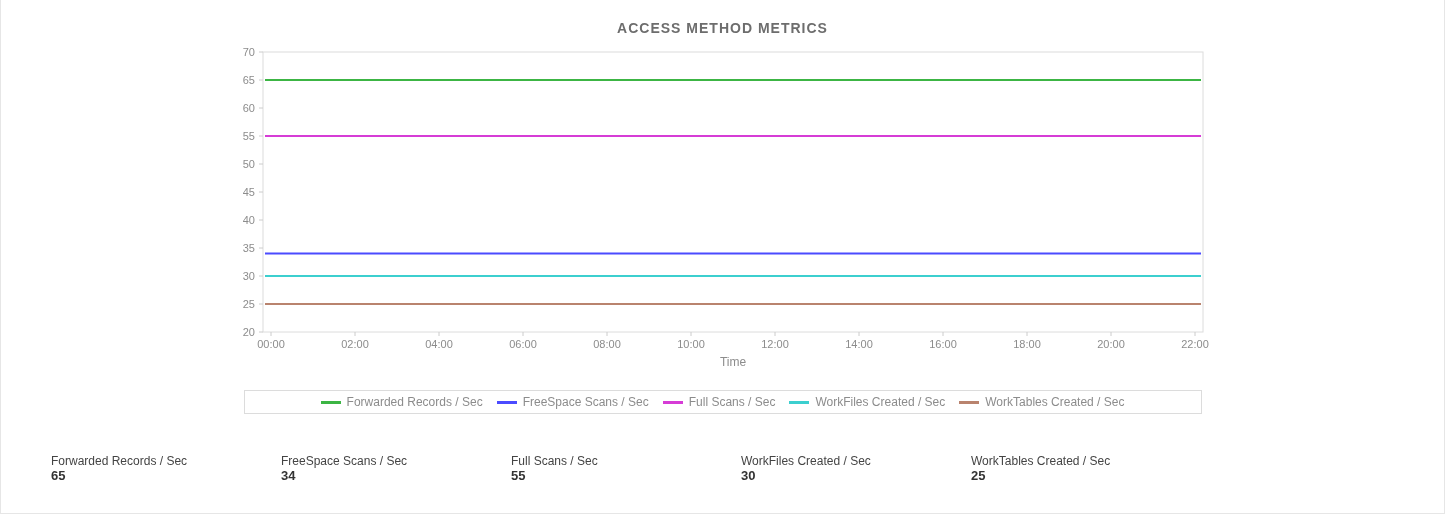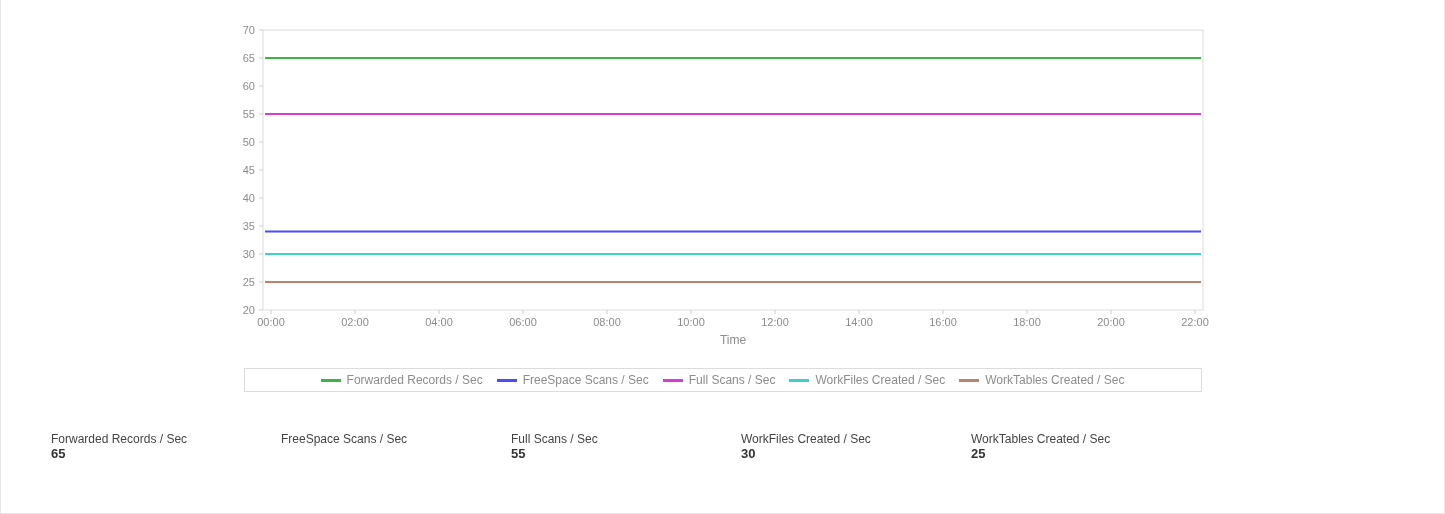--- a/index.html
+++ b/index.html
@@ -98,20 +98,21 @@
   .tick {
     stroke: #cccccc;
     stroke-width: 1;
   }
 </style>
 </head>
 <body>
 
 <div class="panel">
 
+  <div class="chart-title">ACCESS METHOD METRICS</div>
 
   <div class="chart-wrap">
     <svg id="chart-svg" width="1000" height="340">
         <rect x="40" y="10" width="940" height="280" class="plot-border"></rect>
         <line x1="36" y1="290" x2="40" y2="290" class="tick"></line>
         <text x="32" y="294" text-anchor="end" class="axis-text">20</text>
         <line x1="36" y1="262" x2="40" y2="262" class="tick"></line>
         <text x="32" y="266" text-anchor="end" class="axis-text">25</text>
         <line x1="36" y1="234" x2="40" y2="234" class="tick"></line>
         <text x="32" y="238" text-anchor="end" class="axis-text">30</text>
@@ -187,20 +188,21 @@
       </span>
     </div>
 
   <div class="stats-row" id="stats-row">
       <div class="stat">
         <div class="stat-label">Forwarded Records / Sec</div>
         <div class="stat-value">65</div>
       </div>
       <div class="stat">
         <div class="stat-label">FreeSpace Scans / Sec</div>
+        <div class="stat-value">34</div>
       </div>
       <div class="stat">
         <div class="stat-label">Full Scans / Sec</div>
         <div class="stat-value">55</div>
       </div>
       <div class="stat">
         <div class="stat-label">WorkFiles Created / Sec</div>
         <div class="stat-value">30</div>
       </div>
       <div class="stat">

